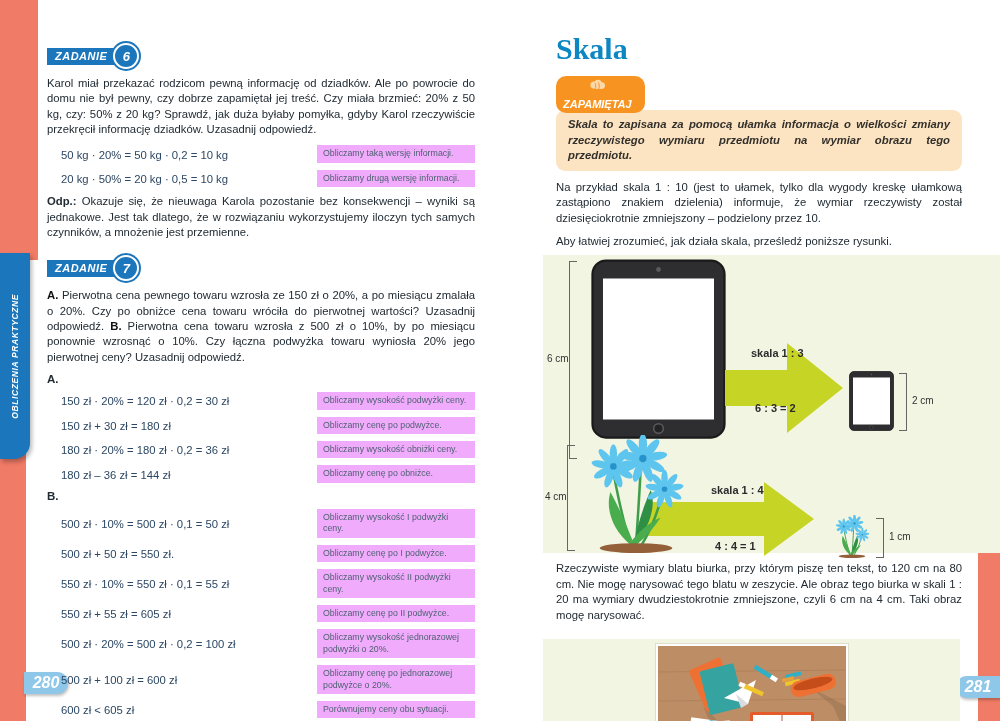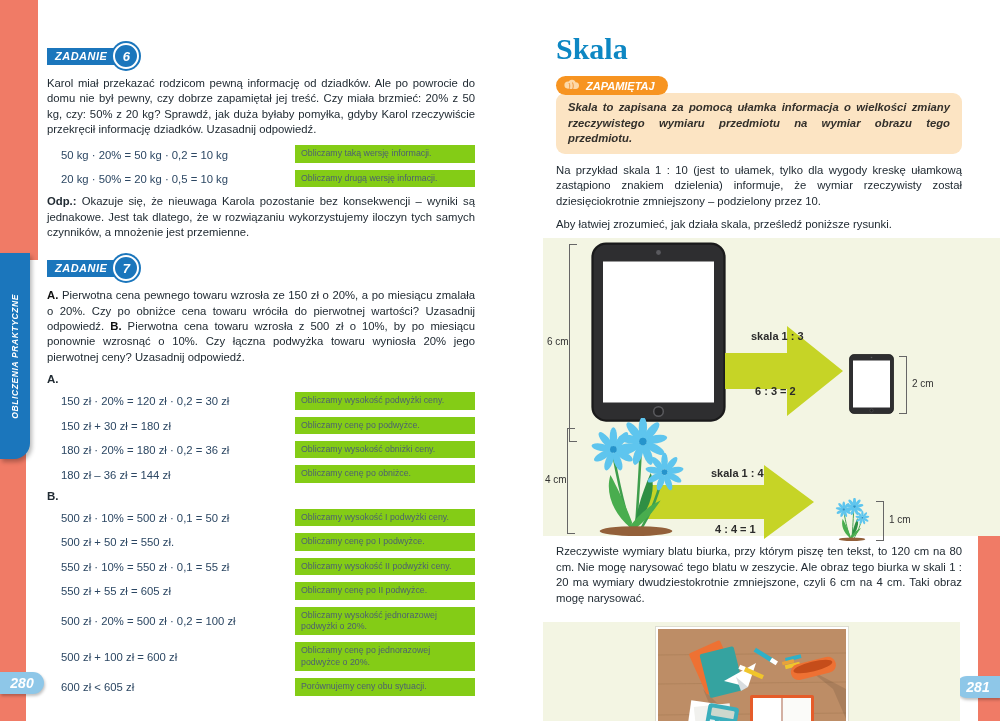--- a/index.html
+++ b/index.html
@@ -20,22 +20,23 @@
   }
   .tab-left{left:0;top:253px;width:30px;height:206px;border-radius:0 0 16px 0;}
   .tab-right{right:0;top:263px;width:22px;height:196px;border-radius:0 0 0 16px;box-shadow:-2px 3px 4px rgba(0,0,0,.28);}
   .vtext{
     writing-mode:vertical-rl;transform:rotate(180deg);
     font-style:italic;font-weight:bold;font-size:8.5px;letter-spacing:.6px;color:#fff;white-space:nowrap;
   }
   .page-badge{
     position:absolute;width:44px;height:22px;background:#8ec7e8;color:#fff;
     display:flex;align-items:center;justify-content:center;
-    font-style:italic;font-weight:bold;font-size:14px;
+    font-style:italic;font-weight:bold;font-size:16px;
     box-shadow:1px 2px 3px rgba(0,0,0,.25);
+    margin-left:24px;
   }
   .badge-left{left:0;top:672px;border-radius:0 11px 11px 0;}
   .badge-right{right:0;top:676px;border-radius:11px 0 0 11px;}
 
   
   .left-col{position:absolute;left:47px;top:44px;width:428px;}
   .task-badge{display:flex;align-items:center;height:24px;margin-bottom:8px;}
   .tb-rect{
     background:#1b76bc;color:#fff;font-style:italic;font-weight:bold;font-size:11px;
     letter-spacing:.5px;padding:3px 12px 3px 8px;line-height:1;
@@ -44,37 +45,37 @@
     width:22px;height:22px;border-radius:50%;background:#1b76bc;border:2px solid #fff;
     box-shadow:0 0 0 2px #1b76bc;margin-left:-6px;color:#fff;
     display:flex;align-items:center;justify-content:center;
     font-weight:bold;font-style:italic;font-size:13px;
   }
   .para{font-size:11.3px;line-height:1.36;text-align:justify;margin:0 0 8px 0;}
   .para b{color:#111;}
   .crow{display:flex;align-items:center;margin-bottom:7px;}
   .ceq{flex:1;font-size:11.3px;color:#2c4763;padding-left:14px;padding-top:1px;white-space:nowrap;}
   .cnote{
-    width:180px;flex-shrink:0;box-sizing:border-box;background:#84cc16;color:#4d6170;
+    width:158px;flex-shrink:0;box-sizing:border-box;background:#f0abfc;color:#4d6170;
     font-size:8.8px;line-height:1.3;padding:3px 6px;min-height:16px;
   }
   .sec{font-weight:bold;font-size:11.5px;margin:2px 0 7px 0;}
   .ans{font-size:11.3px;line-height:1.36;text-align:justify;margin:4px 0 16px 0;}
 
   
   .right-col{position:absolute;left:543px;top:34px;width:419px;}
   .rp-title{
     font-family:"Liberation Serif", serif;font-weight:bold;font-size:30px;color:#0d87c3;
     margin:0 0 12px 13px;line-height:1;
   }
   .remember{margin-left:13px;margin-bottom:9px;}
   .rem-badge{
     display:inline-flex;align-items:center;gap:6px;background:#f79421;border-radius:10px;
     padding:3px 13px 3px 7px;color:#fff;font-style:italic;font-weight:bold;font-size:11px;
-    position:relative;z-index:2;
+    position:relative;z-index:2;flex-direction:column;
   }
   .rem-box{
     background:#fce4c3;border-radius:9px;padding:7px 12px;margin-top:-3px;
     font-weight:bold;font-size:11.3px;line-height:1.38;color:#33302b;text-align:justify;font-style:italic;
   }
   .rpara{font-size:11.3px;line-height:1.38;text-align:justify;margin:0 0 8px 13px;}
   .figure{
     position:relative;width:467px;height:298px;background:#f3f5e3;margin-top:2px;
   }
   .fig-abs{position:absolute;}

